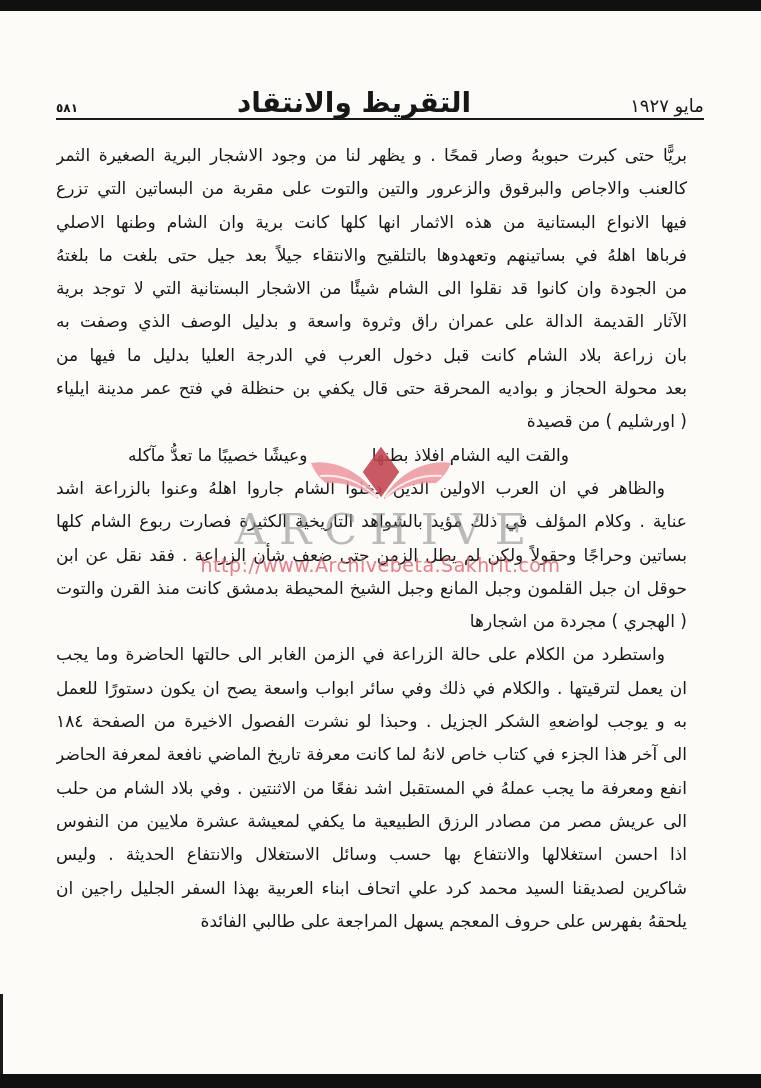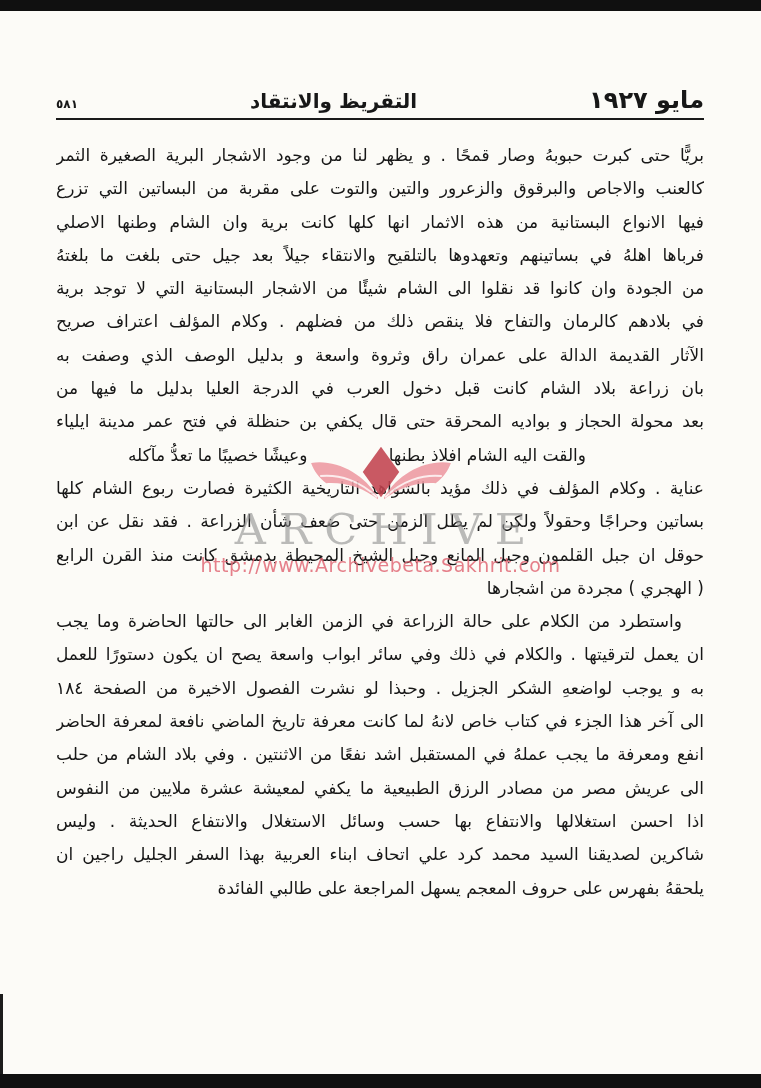--- a/index.html
+++ b/index.html
@@ -17,33 +17,33 @@
   .bar-bottom { position: absolute; bottom: 0; left: 0; width: 100%; height: 14px; background: #101010; }
   .edge-left  { position: absolute; left: 0; bottom: 14px; width: 3px; height: 80px; background: #1c1c1c; }
 
   
   .header {
     position: absolute;
     top: 86px; right: 57px; left: 56px;
     display: flex; justify-content: space-between; align-items: baseline;
     direction: rtl;
   }
-  .h-date  { font-size: 24px; font-weight: bold; }
-  .h-title { font-size: 20px; font-weight: bold; letter-spacing: 1px; }
+  .h-date  { font-size: 18px; font-weight: normal; }
+  .h-title { font-size: 28px; font-weight: bold; letter-spacing: 1px; }
   .h-num   { font-size: 12px; font-weight: bold; }
   .header-rule {
     position: absolute;
     top: 118px; right: 57px; left: 56px;
     border-bottom: 2px solid #1a1a1a;
   }
 
   
   .content {
     position: absolute;
-    top: 139px; right: 57px; left: 56px;
+    top: 139px; right: 74px; left: 56px;
     direction: rtl;
     font-size: 17px;
     z-index: 1;
   }
   .line {
     height: 33.3px;
     line-height: 33.3px;
     overflow: hidden;
     text-align: justify;
     text-align-last: justify;
@@ -103,33 +103,34 @@
     <span class="h-num">٥٨١</span>
   </div>
   <div class="header-rule"></div>
 
   <div class="content">
     <div class="line">بريًّا حتى كبرت حبوبهُ وصار قمحًا . و يظهر لنا من وجود الاشجار البرية الصغيرة الثمر</div>
     <div class="line">كالعنب والاجاص والبرقوق والزعرور والتين والتوت على مقربة من البساتين التي تزرع</div>
     <div class="line">فيها الانواع البستانية من هذه الاثمار انها كلها كانت برية وان الشام وطنها الاصلي</div>
     <div class="line">فرباها اهلهُ في بساتينهم وتعهدوها بالتلقيح والانتقاء جيلاً بعد جيل حتى بلغت ما بلغتهُ</div>
     <div class="line">من الجودة وان كانوا قد نقلوا الى الشام شيئًا من الاشجار البستانية التي لا توجد برية</div>
-    <div class="line">في بلادهم كالرمان والتفاح فلا ينقص ذلك من فضلهم . وكلام المؤلف اعتراف صريح</div>
     <div class="line">الآثار القديمة الدالة على عمران راق وثروة واسعة و بدليل الوصف الذي وصفت به</div>
     <div class="line">بان زراعة بلاد الشام كانت قبل دخول العرب في الدرجة العليا بدليل ما فيها من</div>
     <div class="line">بعد محولة الحجاز و بواديه المحرقة حتى قال يكفي بن حنظلة في فتح عمر مدينة ايلياء</div>
+    <div class="line end">( اورشليم ) من قصيدة</div>
 
     <div class="verse">
       <span>والقت اليه الشام افلاذ بطنها</span>
       <span>وعيشًا خصيبًا ما تعدُّ مآكله</span>
     </div>
 
+    <div class="line indent">والظاهر في ان العرب الاولين الذين دخلوا الشام جاروا اهلهُ وعنوا بالزراعة اشد</div>
     <div class="line">عناية . وكلام المؤلف في ذلك مؤيد بالشواهد التاريخية الكثيرة فصارت ربوع الشام كلها</div>
     <div class="line">بساتين وحراجًا وحقولاً ولكن لم يطل الزمن حتى ضعف شأن الزراعة . فقد نقل عن ابن</div>
-    <div class="line">حوقل ان جبل القلمون وجبل المانع وجبل الشيخ المحيطة بدمشق كانت منذ القرن الرابع</div>
+    <div class="line">حوقل ان جبل القلمون وجبل المانع وجبل الشيخ المحيطة بدمشق كانت منذ القرن والتوت</div>
     <div class="line end">( الهجري ) مجردة من اشجارها</div>
 
     <div class="line indent">واستطرد من الكلام على حالة الزراعة في الزمن الغابر الى حالتها الحاضرة وما يجب</div>
     <div class="line">ان يعمل لترقيتها . والكلام في ذلك وفي سائر ابواب واسعة يصح ان يكون دستورًا للعمل</div>
     <div class="line">به و يوجب لواضعهِ الشكر الجزيل . وحبذا لو نشرت الفصول الاخيرة من الصفحة ١٨٤</div>
     <div class="line">الى آخر هذا الجزء في كتاب خاص لانهُ لما كانت معرفة تاريخ الماضي نافعة لمعرفة الحاضر</div>
     <div class="line">انفع ومعرفة ما يجب عملهُ في المستقبل اشد نفعًا من الاثنتين . وفي بلاد الشام من حلب</div>
     <div class="line">الى عريش مصر من مصادر الرزق الطبيعية ما يكفي لمعيشة عشرة ملايين من النفوس</div>
     <div class="line">اذا احسن استغلالها والانتفاع بها حسب وسائل الاستغلال والانتفاع الحديثة . وليس</div>
     <div class="line">شاكرين لصديقنا السيد محمد كرد علي اتحاف ابناء العربية بهذا السفر الجليل راجين ان</div>

